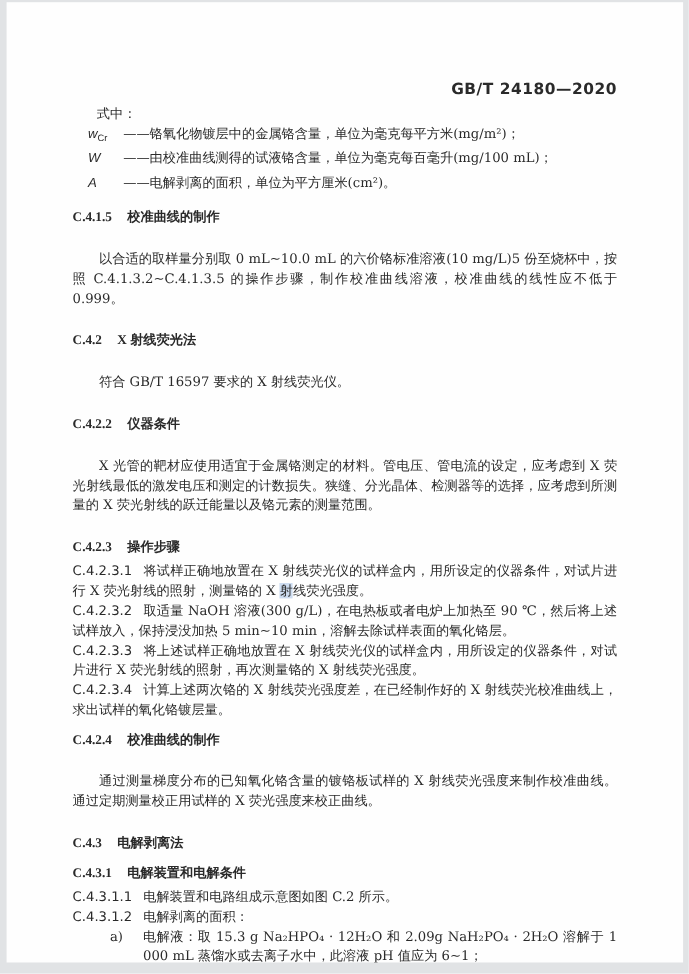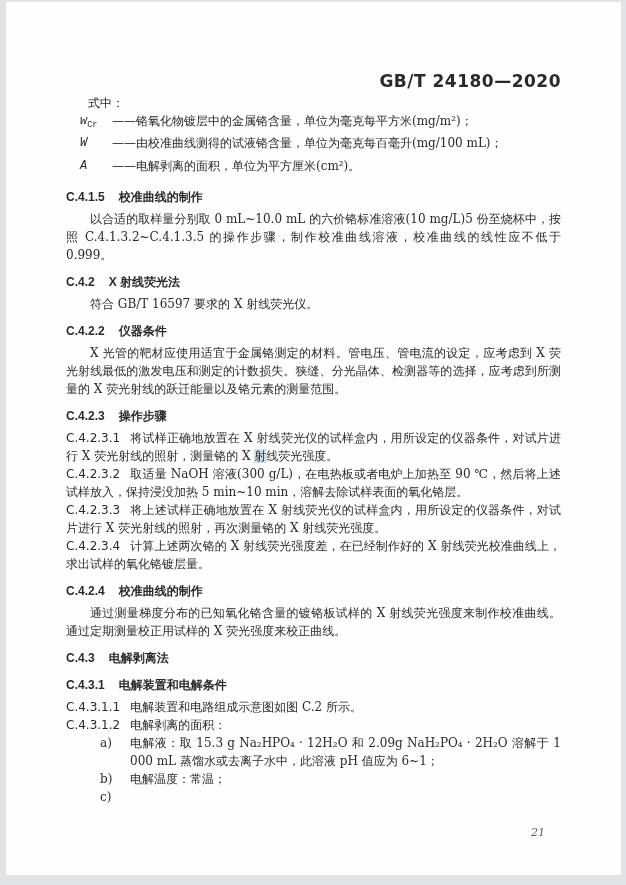--- a/index.html
+++ b/index.html
@@ -27,42 +27,42 @@
   .content {
     padding: 70px 60px 0 60px;
     font-size: 12px;
     line-height: 18px;
     text-align: justify;
   }
   .std-header {
     text-align: right;
     font-family: "DejaVu Sans", "Liberation Sans", sans-serif;
     font-weight: 700;
-    font-size: 17px;
+    font-size: 14px;
     letter-spacing: 0.5px;
     margin-bottom: 4px;
   }
   .intro { padding-left: 22px; }
   .def { display: flex; padding-left: 14px; }
   .def .sym {
     width: 32px; flex: none;
     font-style: italic;
-    font-family: Liberation Mono, monospace;
+    font-family: Liberation Sans, sans-serif;
   }
   .def .sym sub { font-size: 8.5px; font-style: normal; }
   .def .dash { flex: none; }
   .def .deftext { flex: 1; }
   .h {
-    font-family: Liberation Sans, sans-serif;
+    font-family: Liberation Serif, serif;
     font-weight: 700;
     font-size: 12px;
     margin: 9px 0 4px 0;
   }
   .h .hnum { margin-right: 14px; }
-  .para { text-indent: 2em; margin: 4px 0; }
+  .para { text-indent: 2em; margin: 20px 0; }
   .clause { margin: 0; }
   .clause .cnum {
     font-family: "DejaVu Sans", "Liberation Sans", sans-serif;
     font-weight: 400;
     margin-right: 10px;
   }
   .hl { background: var(--highlight); }
   .li { display: flex; padding-left: 34px; }
   .li .li-label { width: 30px; flex: none; }
   .li .li-text { flex: 1; }

